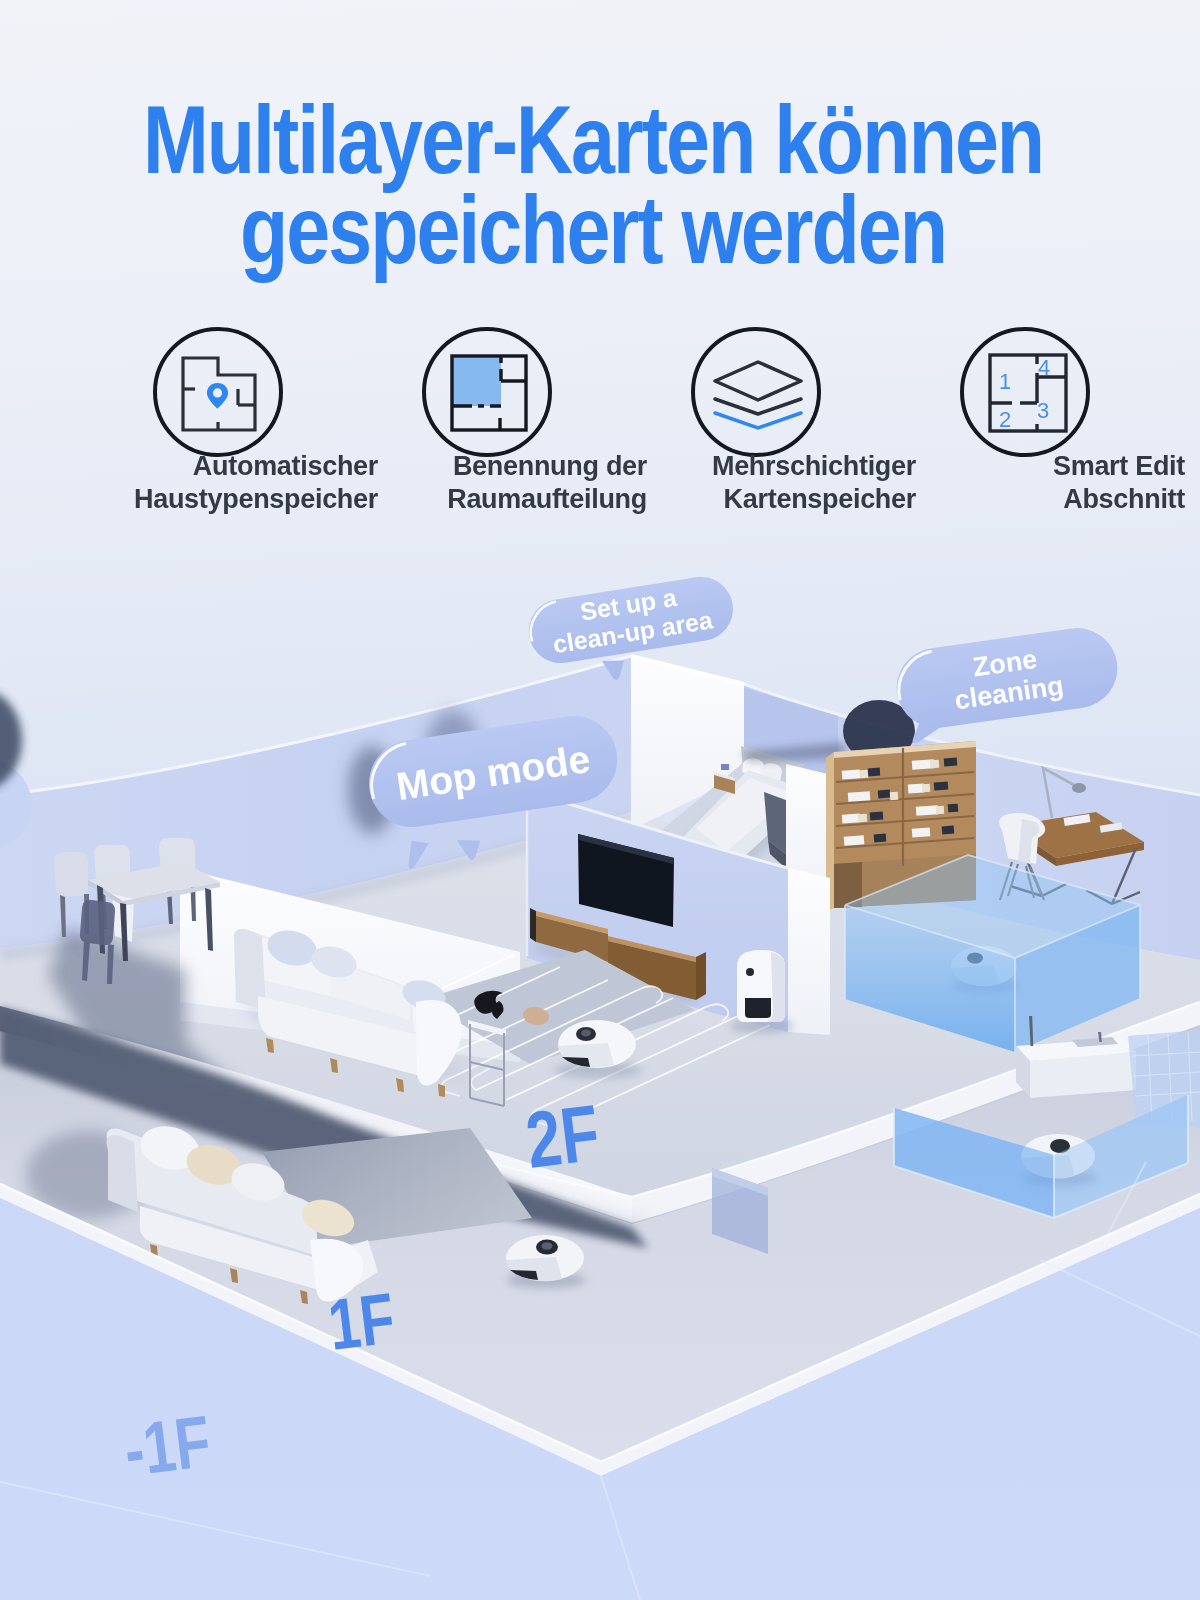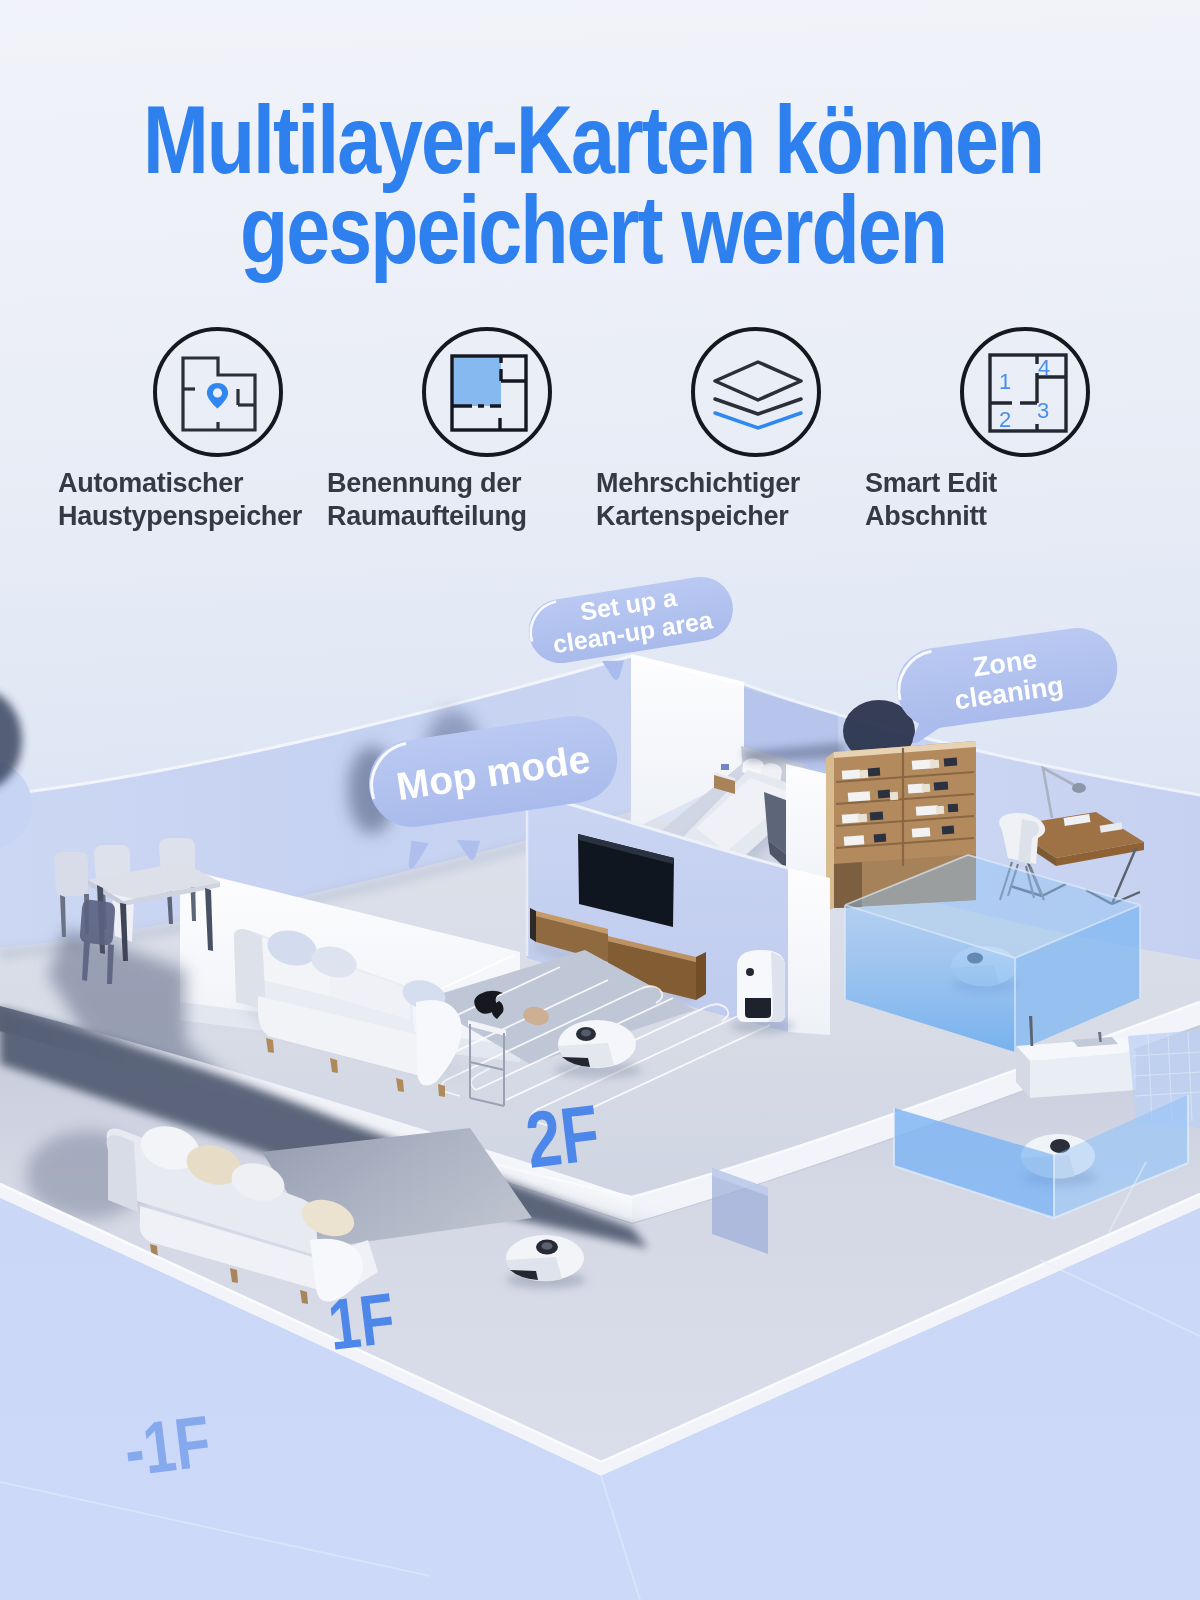--- a/index.html
+++ b/index.html
@@ -7,22 +7,22 @@
     width:1200px;height:1600px;overflow:hidden;position:relative;
     font-family:"Liberation Sans", sans-serif;
     background:linear-gradient(178deg,#f1f3f9 0%,#eceff7 20%,#e4eaf5 38%,#dae2f4 55%,#cdd9f6 75%,#c8d5f5 100%);
   }
   .headline{
     position:absolute;left:-7px;top:95px;width:1200px;text-align:center;
     color:#2e80ee;font-weight:bold;font-size:79px;line-height:74px;letter-spacing:-2px;
     transform:scaleY(1.22);transform-origin:50% 0;
   }
   .caption{
-    position:absolute;width:320px;text-align:left;color:#343a44;
-    font-size:27px;line-height:33px;font-weight:700;letter-spacing:-0.3px;top:467px;
+    position:absolute;width:320px;text-align:right;color:#343a44;
+    font-size:27px;line-height:33px;font-weight:700;letter-spacing:-0.3px;top:450px;
   }
   .icon{position:absolute;top:326px;width:132px;height:132px;}
 </style>
 </head>
 <body>
 
 <div class="headline">Multilayer-Karten können<br>gespeichert werden</div>
 
 <svg class="icon" style="left:152px" viewBox="0 0 132 132">
   <circle cx="66" cy="66" r="63" fill="none" stroke="#15181f" stroke-width="4"></circle>

